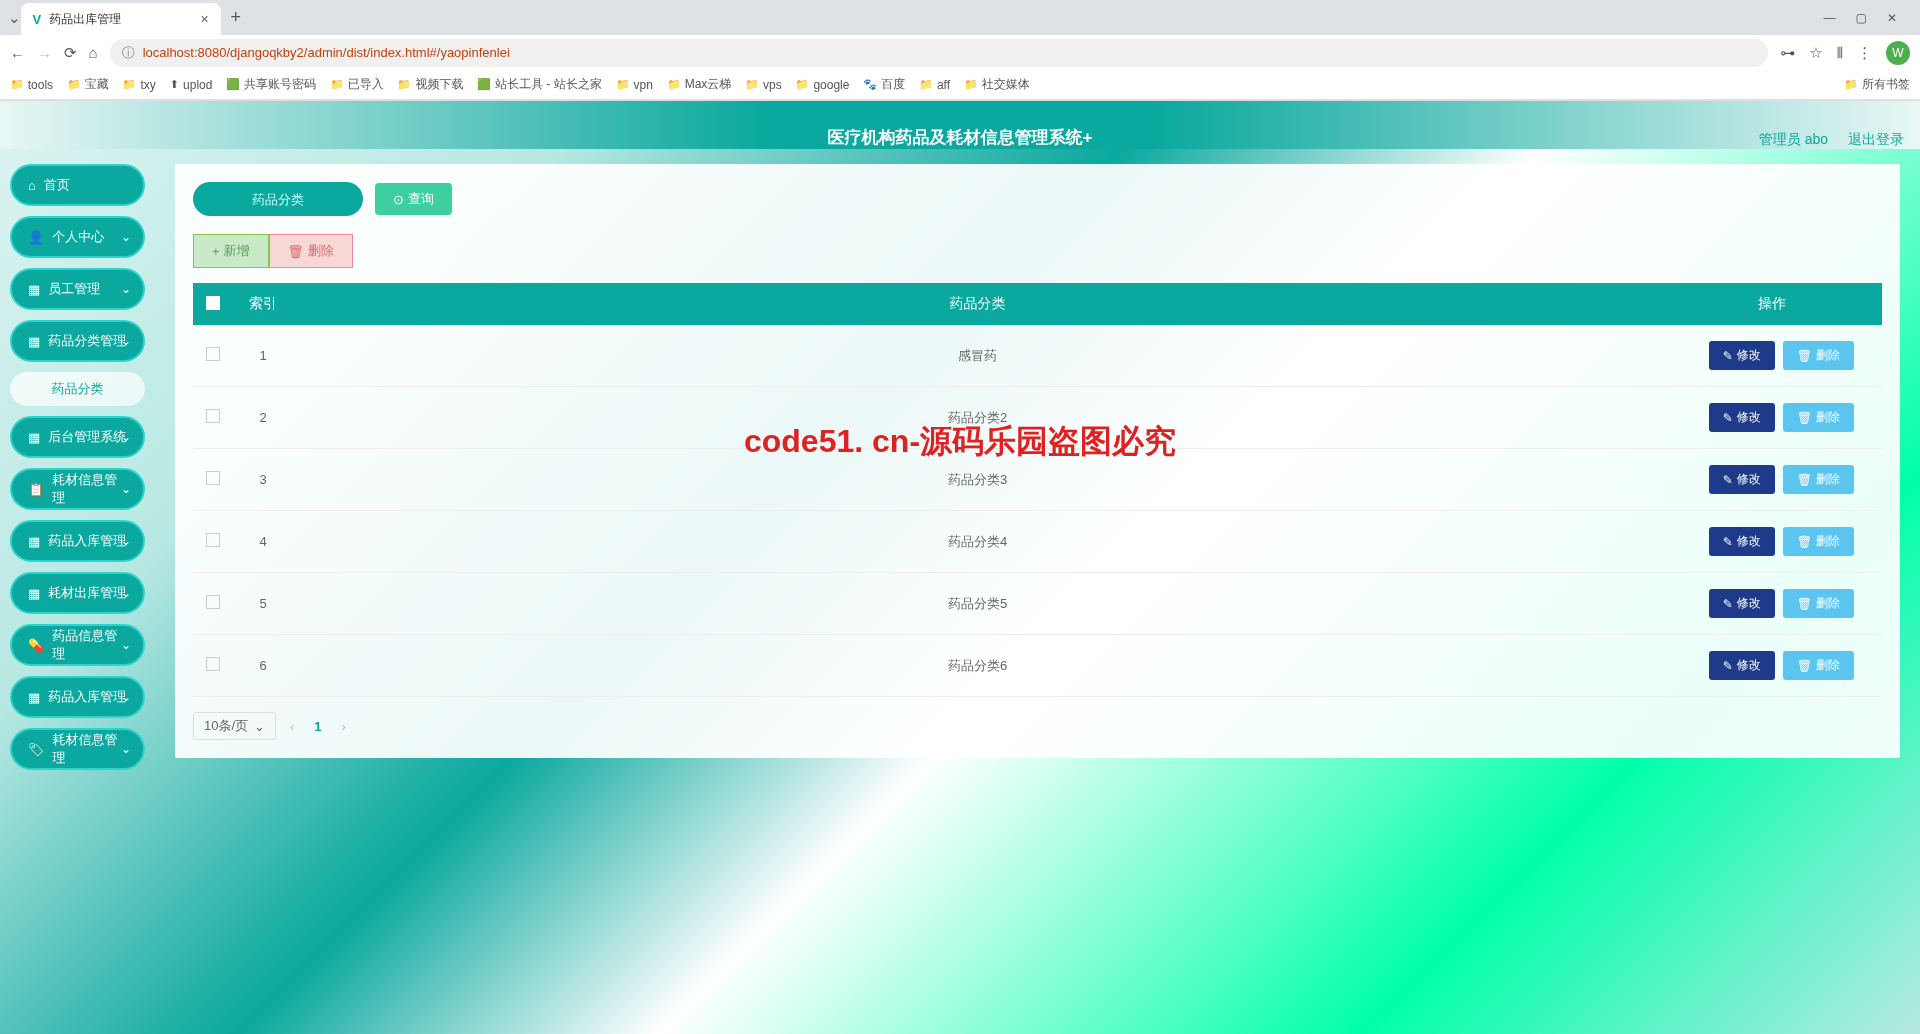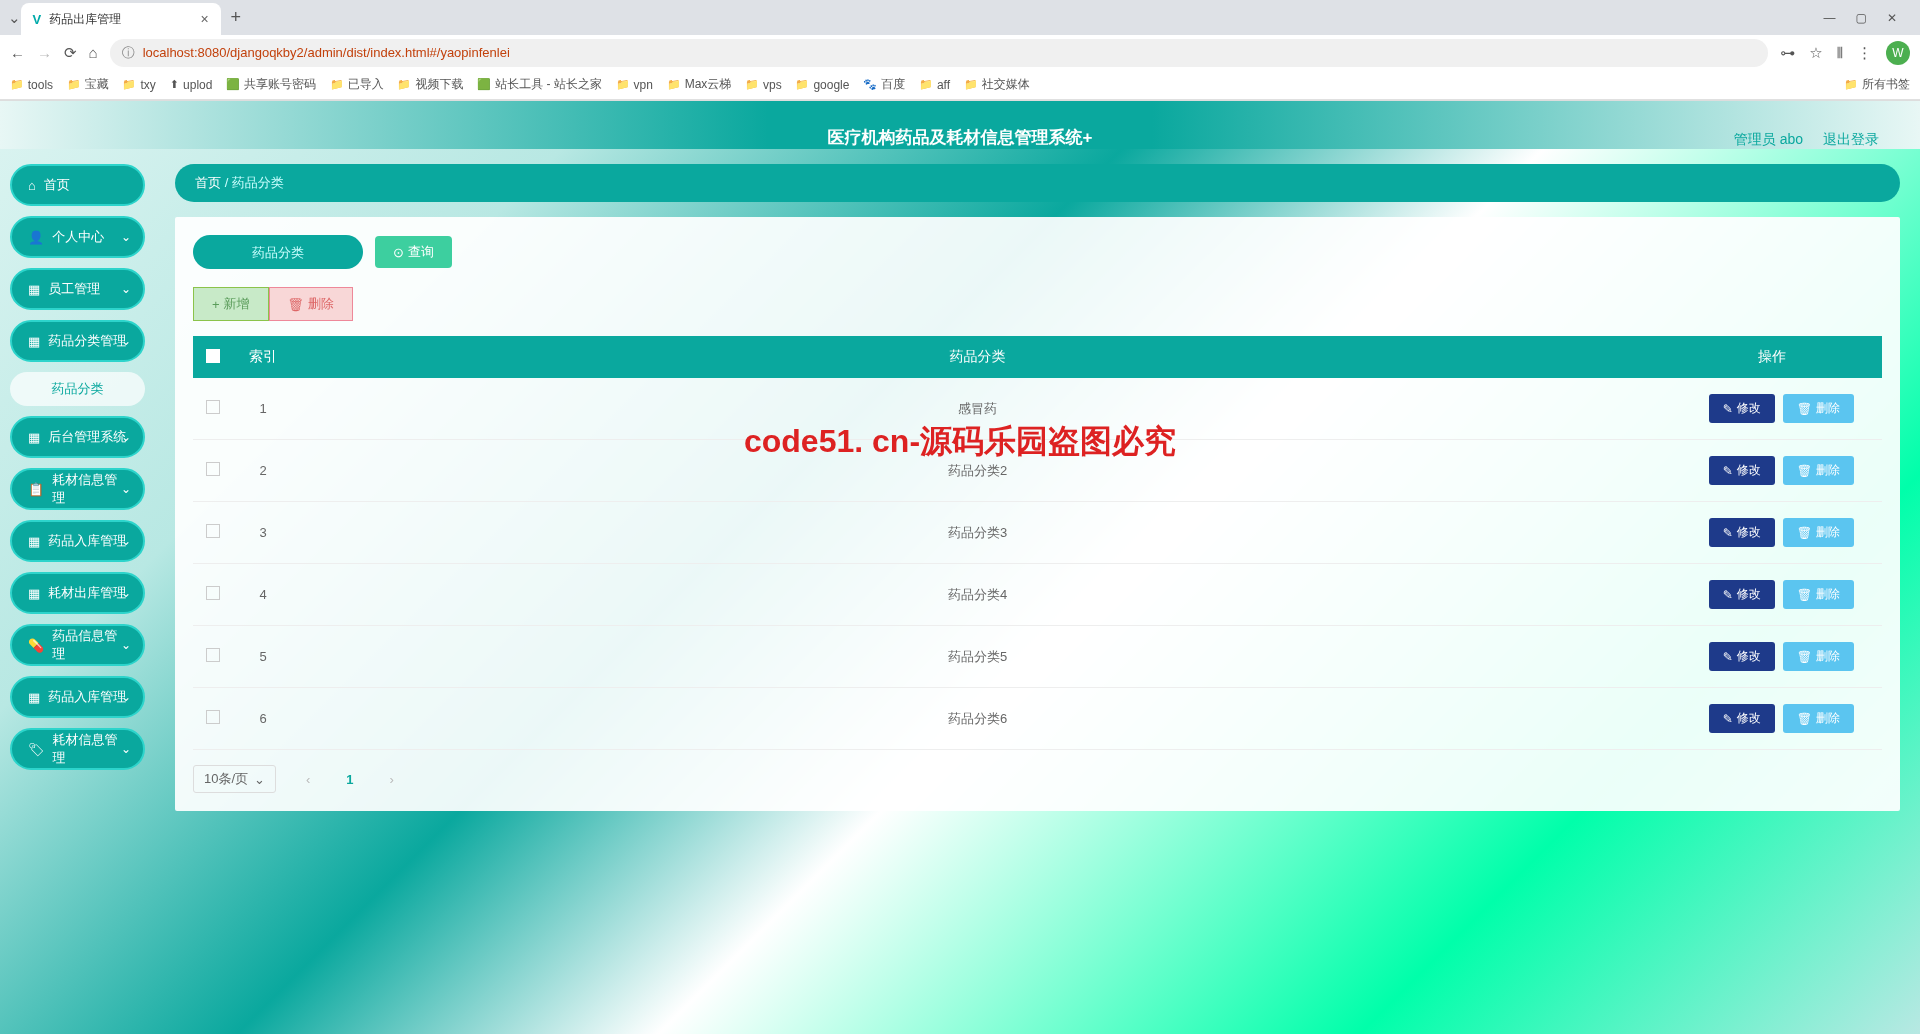--- a/index.html
+++ b/index.html
@@ -25,21 +25,21 @@
 
 .bookmarks { display: flex; align-items: center; height: 30px; padding: 0 10px; gap: 14px; border-bottom: 1px solid #e0e0e0; font-size: 12px; color: #555; }
 .bookmark { display: flex; align-items: center; gap: 4px; cursor: pointer; }
 .bookmark .bm-icon { font-size: 11px; }
 .bookmarks .spacer { flex: 1; }
 
 
 .app { display: flex; flex-direction: column; height: calc(100vh - 100px); }
 .app-header { height: 48px; background: linear-gradient(90deg, #e8f7f5 0%, #0aa89e 40%, #0aa89e 60%, #e8f7f5 100%); display: flex; align-items: flex-end; justify-content: center; position: relative; }
 .app-title { color: #fff; font-size: 17px; font-weight: bold; }
-.app-header-right { position: absolute; right: 41px; display: flex; gap: 20px; color: #0aa89e; font-size: 14px; }
+.app-header-right { position: absolute; right: 16px; display: flex; gap: 20px; color: #0aa89e; font-size: 14px; }
 .app-header-right span { cursor: pointer; }
 
 .app-body { flex: 1; display: flex; background: linear-gradient(135deg, #d9f3f0 0%, #b8e8e3 20%, #0aa89e 40%, #ffffff 55%, #0fa 80%, #b8e8e3 100%); overflow: hidden; }
 
 
 .sidebar { width: 155px; padding: 15px 10px; overflow-y: auto; }
 .nav-item { display: flex; align-items: center; gap: 8px; height: 42px; background: #0aa89e; color: #fff; border-radius: 21px; padding: 0 16px; margin-bottom: 10px; cursor: pointer; font-size: 13px; border: 2px solid #2dd4cb; position: relative; }
 .nav-item.has-chevron::after { content: "⌄"; position: absolute; right: 12px; font-size: 12px; }
 .nav-icon { font-size: 13px; }
 .sub-item { height: 34px; background: rgba(255,255,255,0.7); color: #0aa89e; border-radius: 17px; display: flex; align-items: center; justify-content: center; margin-bottom: 10px; cursor: pointer; font-size: 13px; }
@@ -66,21 +66,21 @@
 .tbl th.chk-col { width: 40px; }
 .tbl th.idx-col { width: 60px; }
 .tbl th.act-col { width: 220px; }
 .tbl td { padding: 16px 8px; text-align: center; border-bottom: 1px solid #eee; color: #666; font-size: 13px; }
 .chk { width: 14px; height: 14px; border: 1px solid #ccc; display: inline-block; cursor: pointer; }
 .chk.header { background: #fff; border-color: #fff; }
 .row-actions { display: flex; gap: 8px; justify-content: flex-end; padding-right: 20px; }
 .btn-edit { background: #1e3a8a; border: none; color: #fff; padding: 6px 14px; border-radius: 3px; cursor: pointer; font-size: 12px; display: flex; align-items: center; gap: 4px; }
 .btn-delete { background: #5bc5f0; border: none; color: #fff; padding: 6px 14px; border-radius: 3px; cursor: pointer; font-size: 12px; display: flex; align-items: center; gap: 4px; }
 
-.pagination { display: flex; align-items: center; gap: 24px; margin-top: 15px; font-size: 13px; color: #666; }
+.pagination { display: flex; align-items: center; gap: 8px; margin-top: 15px; font-size: 13px; color: #666; }
 .page-size { border: 1px solid #ddd; padding: 4px 10px; border-radius: 3px; display: flex; align-items: center; gap: 6px; cursor: pointer; }
 .page-nav { color: #bbb; cursor: pointer; padding: 0 6px; }
 .page-current { color: #0aa89e; font-weight: bold; padding: 0 6px; }
 
 .watermark-overlay { position: absolute; top: 420px; left: 50%; transform: translateX(-50%); color: #d22; font-size: 32px; font-weight: bold; pointer-events: none; z-index: 100; }
 </style>
 </head>
 <body>
 
 <div class="browser-top">
@@ -234,25 +234,20 @@
         <div class="nav-item has-chevron">
           <span class="nav-icon">▦</span>
           <span>药品入库管理</span>
         </div>
         <div class="nav-item has-chevron">
           <span class="nav-icon">🏷</span>
           <span>耗材信息管理</span>
         </div>
       </div>
     <div class="main">
-      <div class="breadcrumb">
-        <a href="#">首页</a>
-        <span> / </span>
-        <span>药品分类</span>
-      </div>
       <div class="card">
         <div class="search-row">
           <input class="search-input" placeholder="药品分类" style="">
           <button class="btn-query">
               <span>⊙</span>
               <span>查询</span>
             </button>
         </div>
         <div class="action-row">
           <button class="btn-add">

